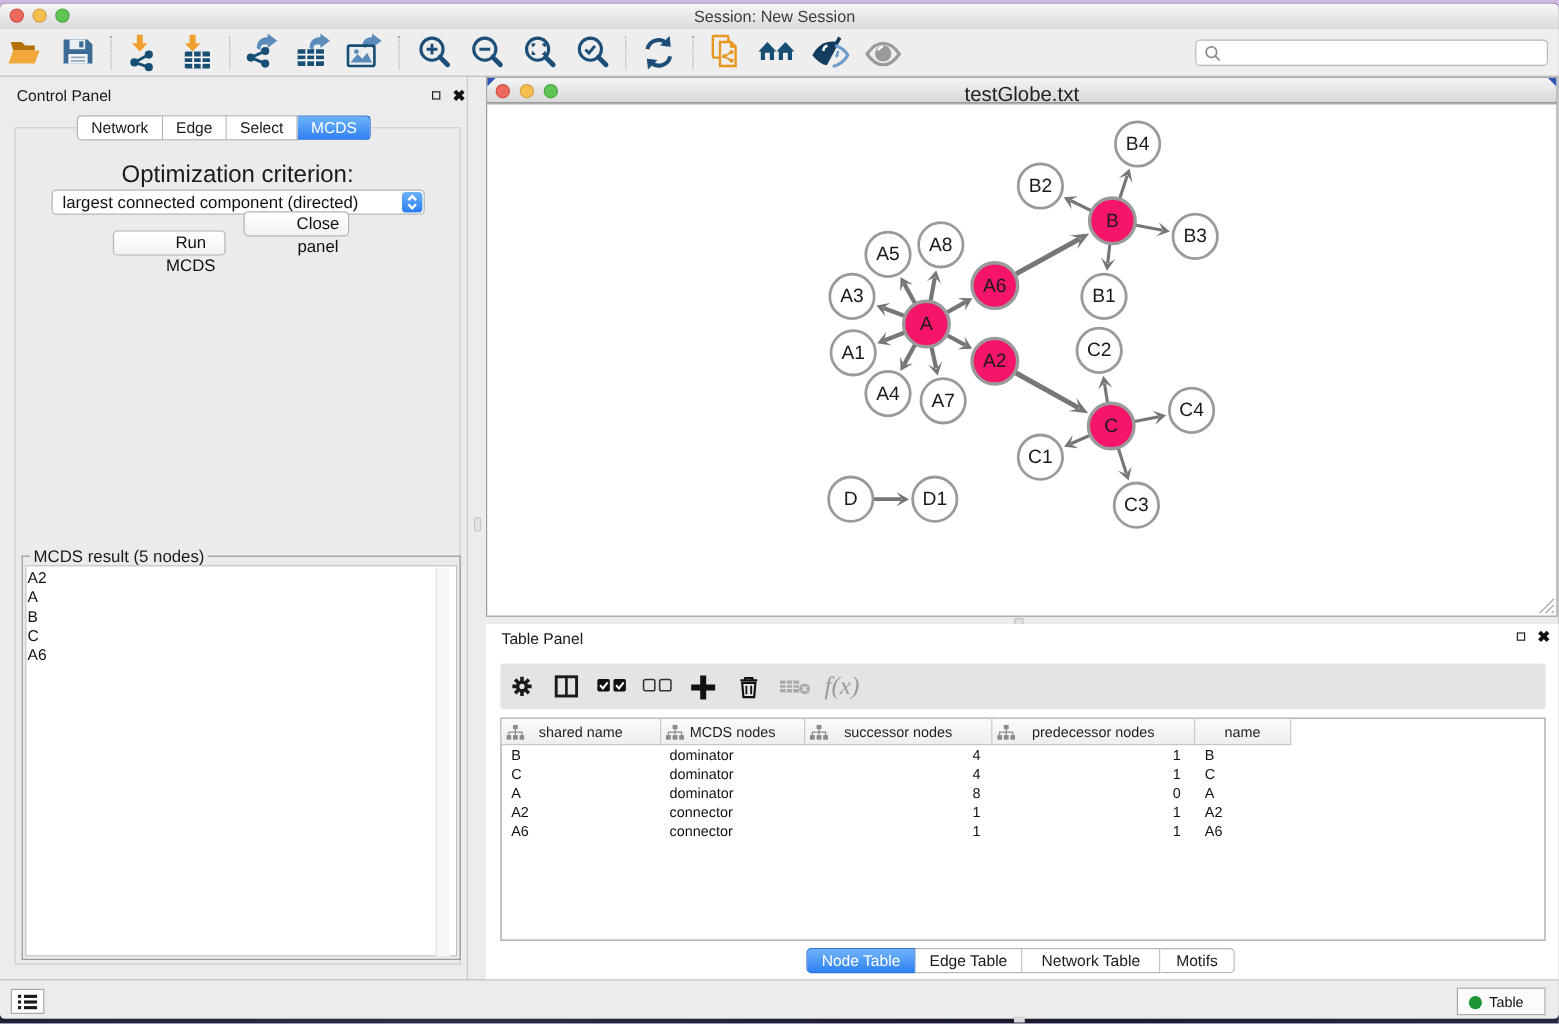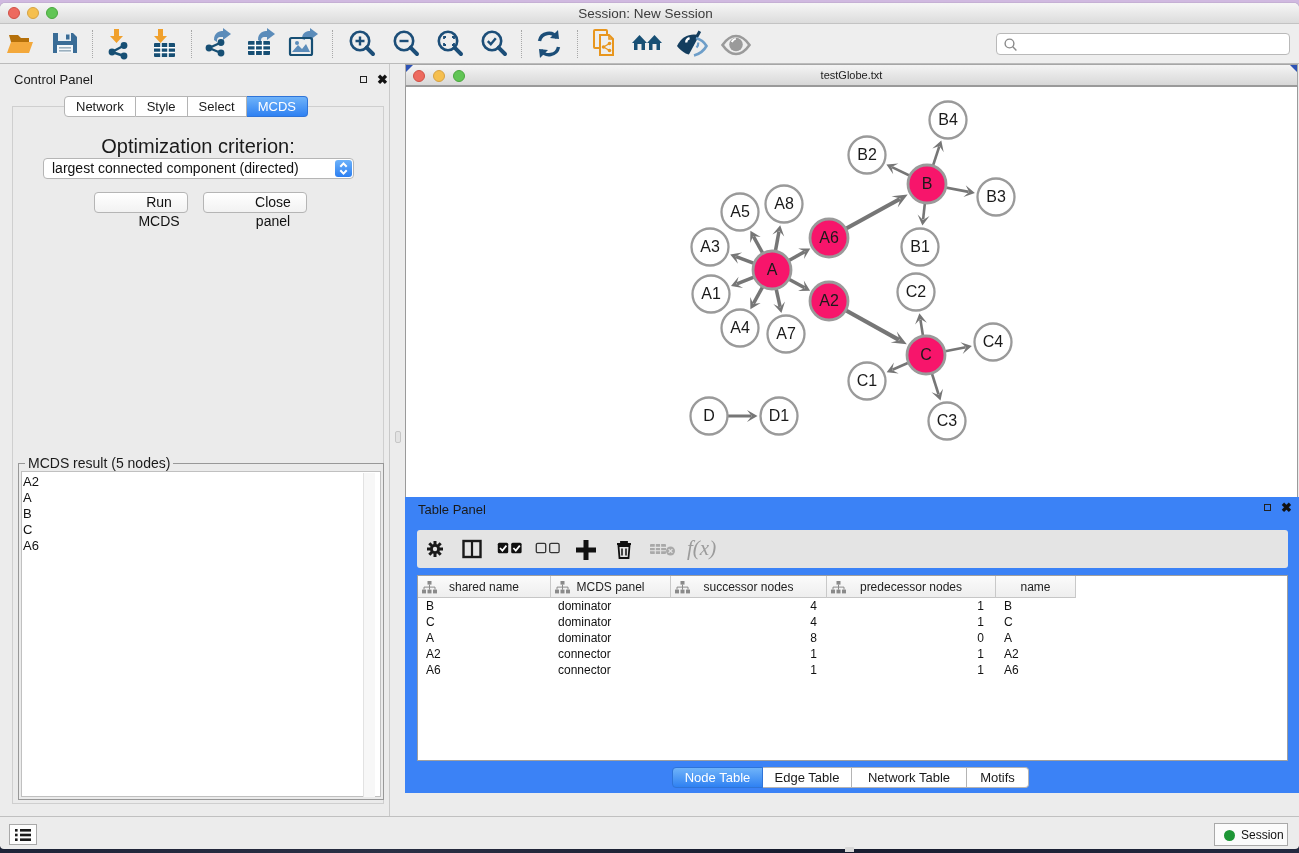--- a/index.html
+++ b/index.html
@@ -36,21 +36,21 @@
 #mlist div { padding-left:1px; height:16px; line-height:16px; }
 #mscroll { position:absolute; right:1px; top:1px; width:12px; height:324px; background:#f7f7f7; border-left:1px solid #e2e2e2; }
 #statusbar { position:absolute; left:0; right:0; top:813px; height:30px; background:#ececec; border-top:1px solid #c0c0c0; }
 #listbtn { position:absolute; left:9px; top:7px; width:28px; height:21px; background:#fdfdfd; border:1px solid #a9a9a9; }
 #membtn { position:absolute; right:11px; top:6px; width:74px; height:23px; background:#fbfbfb; border:1px solid #a9a9a9; font-size:12px; color:#111; }
 
 #netwin { position:absolute; left:405px; top:60px; width:893px; height:451px; }
 #nettitle { position:absolute; top:1px; left:0; right:0; height:22px; background:linear-gradient(#f4f4f4,#d8d8d8); border:1px solid #a6a6a6; border-bottom:1px solid #9a9a9a; }
 #netcanvas { position:absolute; top:23px; left:0; right:0; bottom:0; background:#fff; border:1px solid #9a9a9a; }
 
-#tpanel { position:absolute; left:405px; top:494px; width:894px; height:296px; background:#3b82f6; }
+#tpanel { position:absolute; left:405px; top:517px; width:894px; height:296px; background:#ffffff; }
 #ttoolbar { position:absolute; left:12px; top:33px; width:871px; height:38px; background:#e4e4e4; border-radius:3px; }
 #ttable { position:absolute; left:12px; top:78px; width:871px; height:186px; background:#fff; border:1px solid #9f9f9f; }
 #thead { position:absolute; left:0; top:0; width:658px; height:22px; background:linear-gradient(#fbfbfb,#eeeeee); border-bottom:1px solid #c6c6c6; }
 .thcell { position:absolute; top:0; height:22px; border-right:1px solid #c9c9c9; font-size:12px; color:#222; text-align:center; line-height:22px; }
 .trow { position:absolute; left:0; height:16px; font-size:12px; color:#111; }
 .trow span { position:absolute; line-height:16px; }
 #btabs { position:absolute; left:267px; top:270px; height:23px; display:flex; }
 </style>
 </head>
 <body>
@@ -181,36 +181,36 @@
     </svg>
   </div>
 </div>
 
 <div id="cpanel">
   <div class="ptitle" style="position:absolute;left:14px;top:8px">Control Panel</div>
   <div class="pminmax" style="left:360px;top:12px"></div>
   <div class="pclose" style="left:377px;top:8px">✖</div>
   <div id="cptabs">
     <div class="tab first">Network</div>
-    <div class="tab">Style</div>
+    <div class="tab">Edge</div>
     <div class="tab">Select</div>
     <div class="tab sel last">MCDS</div>
   </div>
   <div id="cpinner">
     <div id="optlabel">Optimization criterion:</div>
     <div id="optsel">largest connected component (directed)
       <div id="optspin">
         <svg width="17" height="17" viewBox="0 0 17 17">
           <path d="M5.3 6.8 L8.5 3.4 L11.7 6.8" stroke="#fff" stroke-width="2" fill="none"></path>
           <path d="M5.3 10.2 L8.5 13.6 L11.7 10.2" stroke="#fff" stroke-width="2" fill="none"></path>
         </svg>
       </div>
     </div>
     <div class="btn" style="left:81px;top:85px;width:94px">Run MCDS</div>
-    <div class="btn" style="left:190px;top:85px;width:104px">Close panel</div>
+    <div class="btn" style="left:190px;top:69px;width:88px">Close panel</div>
     <div id="fieldset">
       <div id="fslegend">MCDS result (5 nodes)</div>
       <div id="mlist">
         <div>A2</div>
             <div>A</div>
             <div>B</div>
             <div>C</div>
             <div>A6</div>
       </div>
       <div id="mscroll" style="right:8px;top:9px;"></div>
@@ -225,33 +225,33 @@
             <rect x="5" y="1" width="11" height="2.6"></rect>
         <rect x="0" y="5.7" width="2.6" height="2.6"></rect>
             <rect x="5" y="5.7" width="11" height="2.6"></rect>
         <rect x="0" y="10.4" width="2.6" height="2.6"></rect>
             <rect x="5" y="10.4" width="11" height="2.6"></rect>
       </g>
     </svg>
   </div>
   <div id="membtn">
     <span style="position:absolute;left:9px;top:6px;width:11px;height:11px;border-radius:50%;background:#1d9636;"></span>
-    <span style="position:absolute;left:26px;top:4px;">Session</span>
+    <span style="position:absolute;left:26px;top:4px;">Table</span>
   </div>
 </div>
 
 <div style="position:absolute;left:395px;top:428px;width:6px;height:12px;background:#e3e3e3;border:1px solid #c6c6c6;border-radius:2px"></div>
 <div style="position:absolute;left:845px;top:512px;width:8px;height:6px;background:#e0e0e0;border:1px solid #c2c2c2;border-radius:1px"></div>
 <div style="position:absolute;left:845px;top:844px;width:9px;height:5px;background:#d8d8d8;border-radius:1px 1px 0 0"></div>
 <div id="netwin">
   <div id="nettitle">
     <div class="tl" style="left:7px;top:5px;background:#ed6a5f;border:0.5px solid #d05046;"></div>
     <div class="tl" style="left:27px;top:5px;background:#f5bf4f;border:0.5px solid #d6a243;"></div>
     <div class="tl" style="left:47px;top:5px;background:#61c555;border:0.5px solid #4aa73f;"></div>
-    <div style="position:absolute;top:4px;left:0;right:0;text-align:center;font-size:11px;color:#222;">testGlobe.txt</div>
+    <div style="position:absolute;top:4px;left:0;right:0;text-align:center;font-size:17px;color:#222;">testGlobe.txt</div>
     <svg width="10" height="10" style="position:absolute;left:0px;top:0px">
           <path d="M0 0 h7 L0 7 Z" fill="#2d53b5"></path>
         </svg>
     <svg width="10" height="10" style="position:absolute;right:0px;top:0px">
           <path d="M10 0 h-7 L10 7 Z" fill="#2d53b5"></path>
         </svg>
   </div>
   <div id="netcanvas">
     <svg width="18" height="18" style="position:absolute;right:1px;bottom:1px">
       <path d="M17 5 L5 17 M17 10 L10 17 M17 15 L15 17" stroke="#b0b0b0" stroke-width="1.2" fill="none"></path>
@@ -421,21 +421,21 @@
           </svg>
           <svg style="position:absolute;left:413px;top:5px" width="15" height="13" viewBox="0 0 15 13">
 <g fill="#8a8a8a">
               <rect x="5.5" y="0" width="4" height="3.6"></rect>
               <rect x="0" y="8.6" width="4" height="3.8"></rect>
               <rect x="5.5" y="8.6" width="4" height="3.8"></rect>
               <rect x="11" y="8.6" width="4" height="3.8"></rect>
             </g>
 <path d="M7.5 3.6 v2.5 M2 8.6 V6.1 h11 V8.6 M7.5 6.1 v2.5" stroke="#8a8a8a" stroke-width="1" fill="none"></path>
           </svg>
-      <div class="thcell" style="left:133px;width:120px">MCDS panel</div>
+      <div class="thcell" style="left:133px;width:120px">MCDS nodes</div>
       <div class="thcell" style="left:253px;width:156px">successor nodes</div>
       <div class="thcell" style="left:409px;width:169px">predecessor nodes</div>
       <div class="thcell" style="left:578px;width:80px"><span style="">name</span></div>
     </div>
 <div class="trow" style="top:22px;width:871px">
 <span style="left:8px">B</span>
           <span style="left:140px">dominator</span>
 <span style="left:299px;width:100px;text-align:right">4</span>
 <span style="left:466px;width:100px;text-align:right">1</span>
 <span style="left:586px">B</span>

